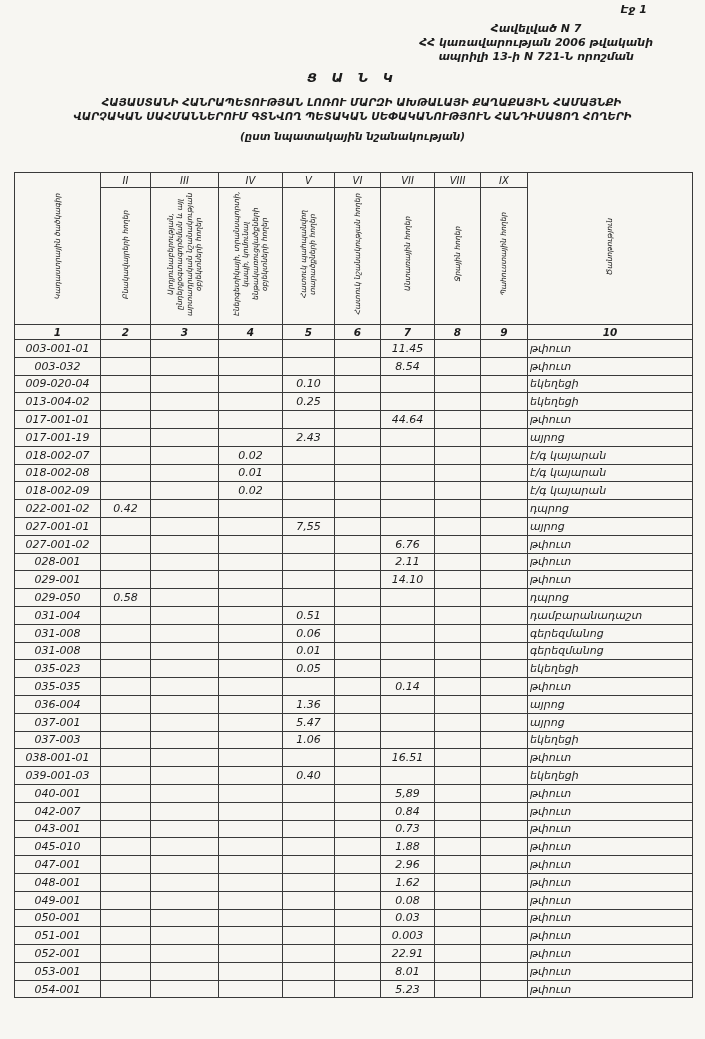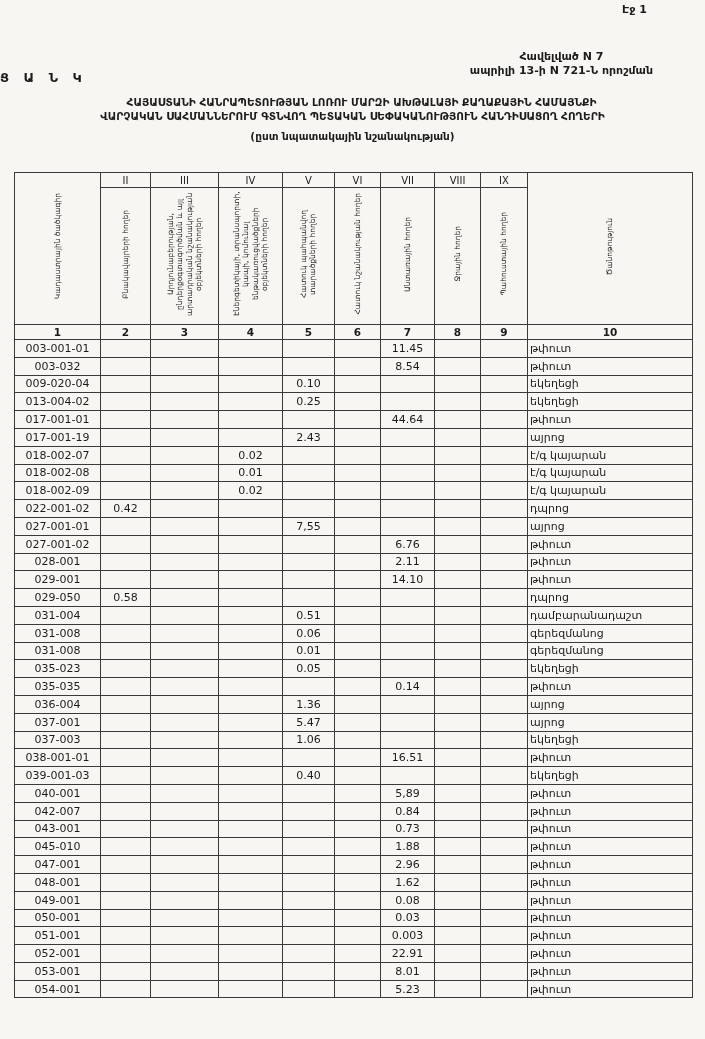--- a/index.html
+++ b/index.html
@@ -3,32 +3,32 @@
 <meta charset="utf-8">
 <style>
   html,body{margin:0;padding:0;}
   body{
     width:705px;height:1039px;overflow:hidden;
     background:#f7f6f2;
     font-family:"DejaVu Sans", sans-serif;
     color:#1c1c1c;
     position:relative;
   }
-  .page{position:relative;width:705px;height:1039px;}
+  .page{position:relative;width:705px;height:1039px;font-style:italic;}
   .pagenum{
     position:absolute;top:3px;right:58px;
     font-size:11px;font-weight:bold;
   }
   .appendix{
     position:absolute;top:22px;right:52px;
-    text-align:center;font-size:11px;font-weight:bold;line-height:1.25;margin-top:28px;
+    text-align:center;font-size:11px;font-weight:bold;line-height:1.25;
   }
   .title{
     position:absolute;top:70px;left:0;right:0;
-    font-size:13px;font-weight:bold;letter-spacing:5px;
+    text-align:center;font-size:13px;font-weight:bold;letter-spacing:5px;
   }
   .subtitle{
     position:absolute;left:0;right:0;text-align:center;
     font-size:10.5px;font-weight:bold;
   }
   .sub1{top:96px;padding-left:18px;}
   .sub2{top:110px;}
   .sub3{top:130px;font-weight:bold;}
   table.land{
     position:absolute;top:172px;left:14px;
@@ -60,20 +60,21 @@
 </style>
 </head>
 <body>
 
 <div class="page">
 
   <div class="pagenum">Էջ 1</div>
 
   <div class="appendix">
     <div>Հավելված N 7</div>
+    <div>ՀՀ կառավարության 2006 թվականի</div>
     <div>ապրիլի 13-ի N 721-Ն որոշման</div>
   </div>
 
   <div class="title">Ց Ա Ն Կ</div>
   <div class="subtitle sub1">ՀԱՅԱՍՏԱՆԻ ՀԱՆՐԱՊԵՏՈՒԹՅԱՆ ԼՈՌՈՒ ՄԱՐԶԻ ԱԽԹԱԼԱՅԻ ՔԱՂԱՔԱՅԻՆ ՀԱՄԱՅՆՔԻ</div>
   <div class="subtitle sub2">ՎԱՐՉԱԿԱՆ ՍԱՀՄԱՆՆԵՐՈՒՄ ԳՏՆՎՈՂ ՊԵՏԱԿԱՆ ՍԵՓԱԿԱՆՈՒԹՅՈՒՆ ՀԱՆԴԻՍԱՑՈՂ ՀՈՂԵՐԻ</div>
   <div class="subtitle sub3">(ըստ նպատակային նշանակության)</div>
 
   <table class="land">
     <colgroup>

